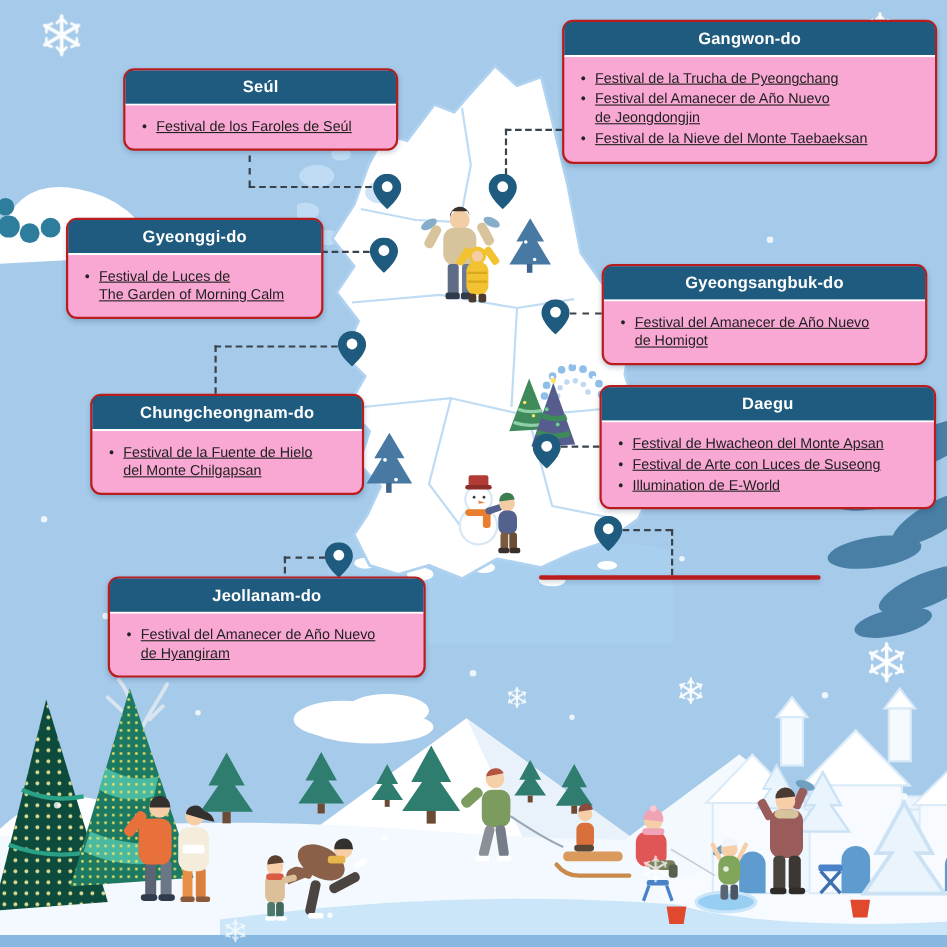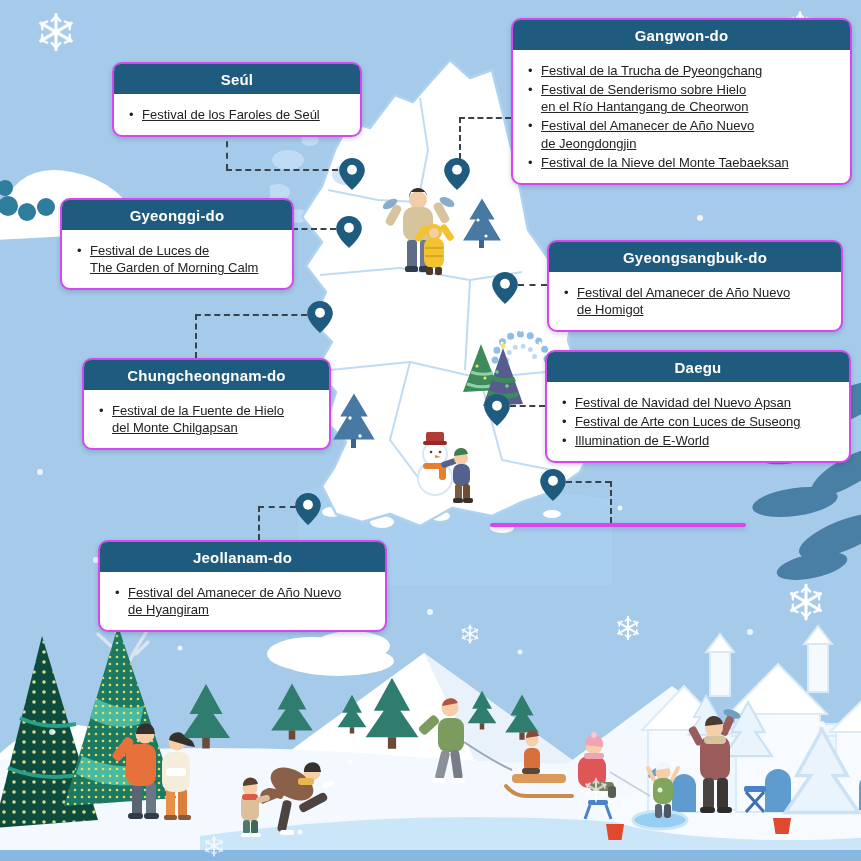--- a/index.html
+++ b/index.html
@@ -2,21 +2,21 @@
 <html><head>
 <meta charset="utf-8">
 <style>
   html,body{margin:0;padding:0;}
   body{font-family:"Liberation Sans",sans-serif;}
   #stage{position:relative;width:861px;height:861px;background:#A6CAE9;overflow:hidden;}
   svg{display:block;}
   .layer{position:absolute;left:0;top:0;pointer-events:none;}
 
   
-  .rbox{position:absolute;z-index:5;background:#ffffff;border:2px solid #d946ef;border-radius:10px;
+  .rbox{position:absolute;z-index:5;background:#f9a8d4;border:2px solid #b91c1c;border-radius:10px;
         box-shadow:0 2px 5px rgba(25,60,95,.22);}
   .rhead{background:#1E5B7E;color:#FFFFFF;font-weight:bold;font-size:15px;text-align:center;
          padding:7px 8px 6px;border-radius:7px 7px 0 0;border-bottom:2px solid #FFFFFF;letter-spacing:.2px;}
   .rlist{margin:0;padding:8px 10px 10px 14px;list-style:none;font-size:13px;color:#222;text-decoration:underline;}
   .rlist li{position:relative;padding-left:14px;margin:2px 0;white-space:pre-line;line-height:1.32;}
   .rlist li::before{content:"\2022";position:absolute;left:1px;top:0;color:#222;}
 
   
   .conn{position:absolute;z-index:3;}
   .conn.h{border-top:2px dashed #3A434C;height:0;}
@@ -483,22 +483,20 @@
     <div class="rhead">Seúl</div>
     <ul class="rlist">
         <li>Festival de los Faroles de Seúl</li>
       </ul>
   </div>
 
   <div class="rbox" style="left:511px;top:18px;width:337px">
     <div class="rhead">Gangwon-do</div>
     <ul class="rlist">
         <li>Festival de la Trucha de Pyeongchang</li>
-        <li>Festival de Senderismo sobre Hielo
-en el Río Hantangang de Cheorwon</li>
         <li>Festival del Amanecer de Año Nuevo
 de Jeongdongjin</li>
         <li>Festival de la Nieve del Monte Taebaeksan</li>
       </ul>
   </div>
 
   <div class="rbox" style="left:60px;top:198px;width:230px">
     <div class="rhead">Gyeonggi-do</div>
     <ul class="rlist">
         <li>Festival de Luces de
@@ -518,27 +516,27 @@
     <div class="rhead">Chungcheongnam-do</div>
     <ul class="rlist">
         <li>Festival de la Fuente de Hielo
 del Monte Chilgapsan</li>
       </ul>
   </div>
 
   <div class="rbox" style="left:545px;top:350px;width:302px">
     <div class="rhead">Daegu</div>
     <ul class="rlist">
-        <li>Festival de Navidad del Nuevo Apsan</li>
+        <li>Festival de Hwacheon del Monte Apsan</li>
         <li>Festival de Arte con Luces de Suseong</li>
         <li>Illumination de E-World</li>
       </ul>
   </div>
 
-  <div class="rbox" style="left:98px;top:540px;width:285px">
+  <div class="rbox" style="left:98px;top:524px;width:285px">
     <div class="rhead">Jeollanam-do</div>
     <ul class="rlist">
         <li>Festival del Amanecer de Año Nuevo
 de Hyangiram</li>
       </ul>
   </div>
 
   <div class="rbox" style="left:490px;top:523px;width:252px">
   </div>
 

